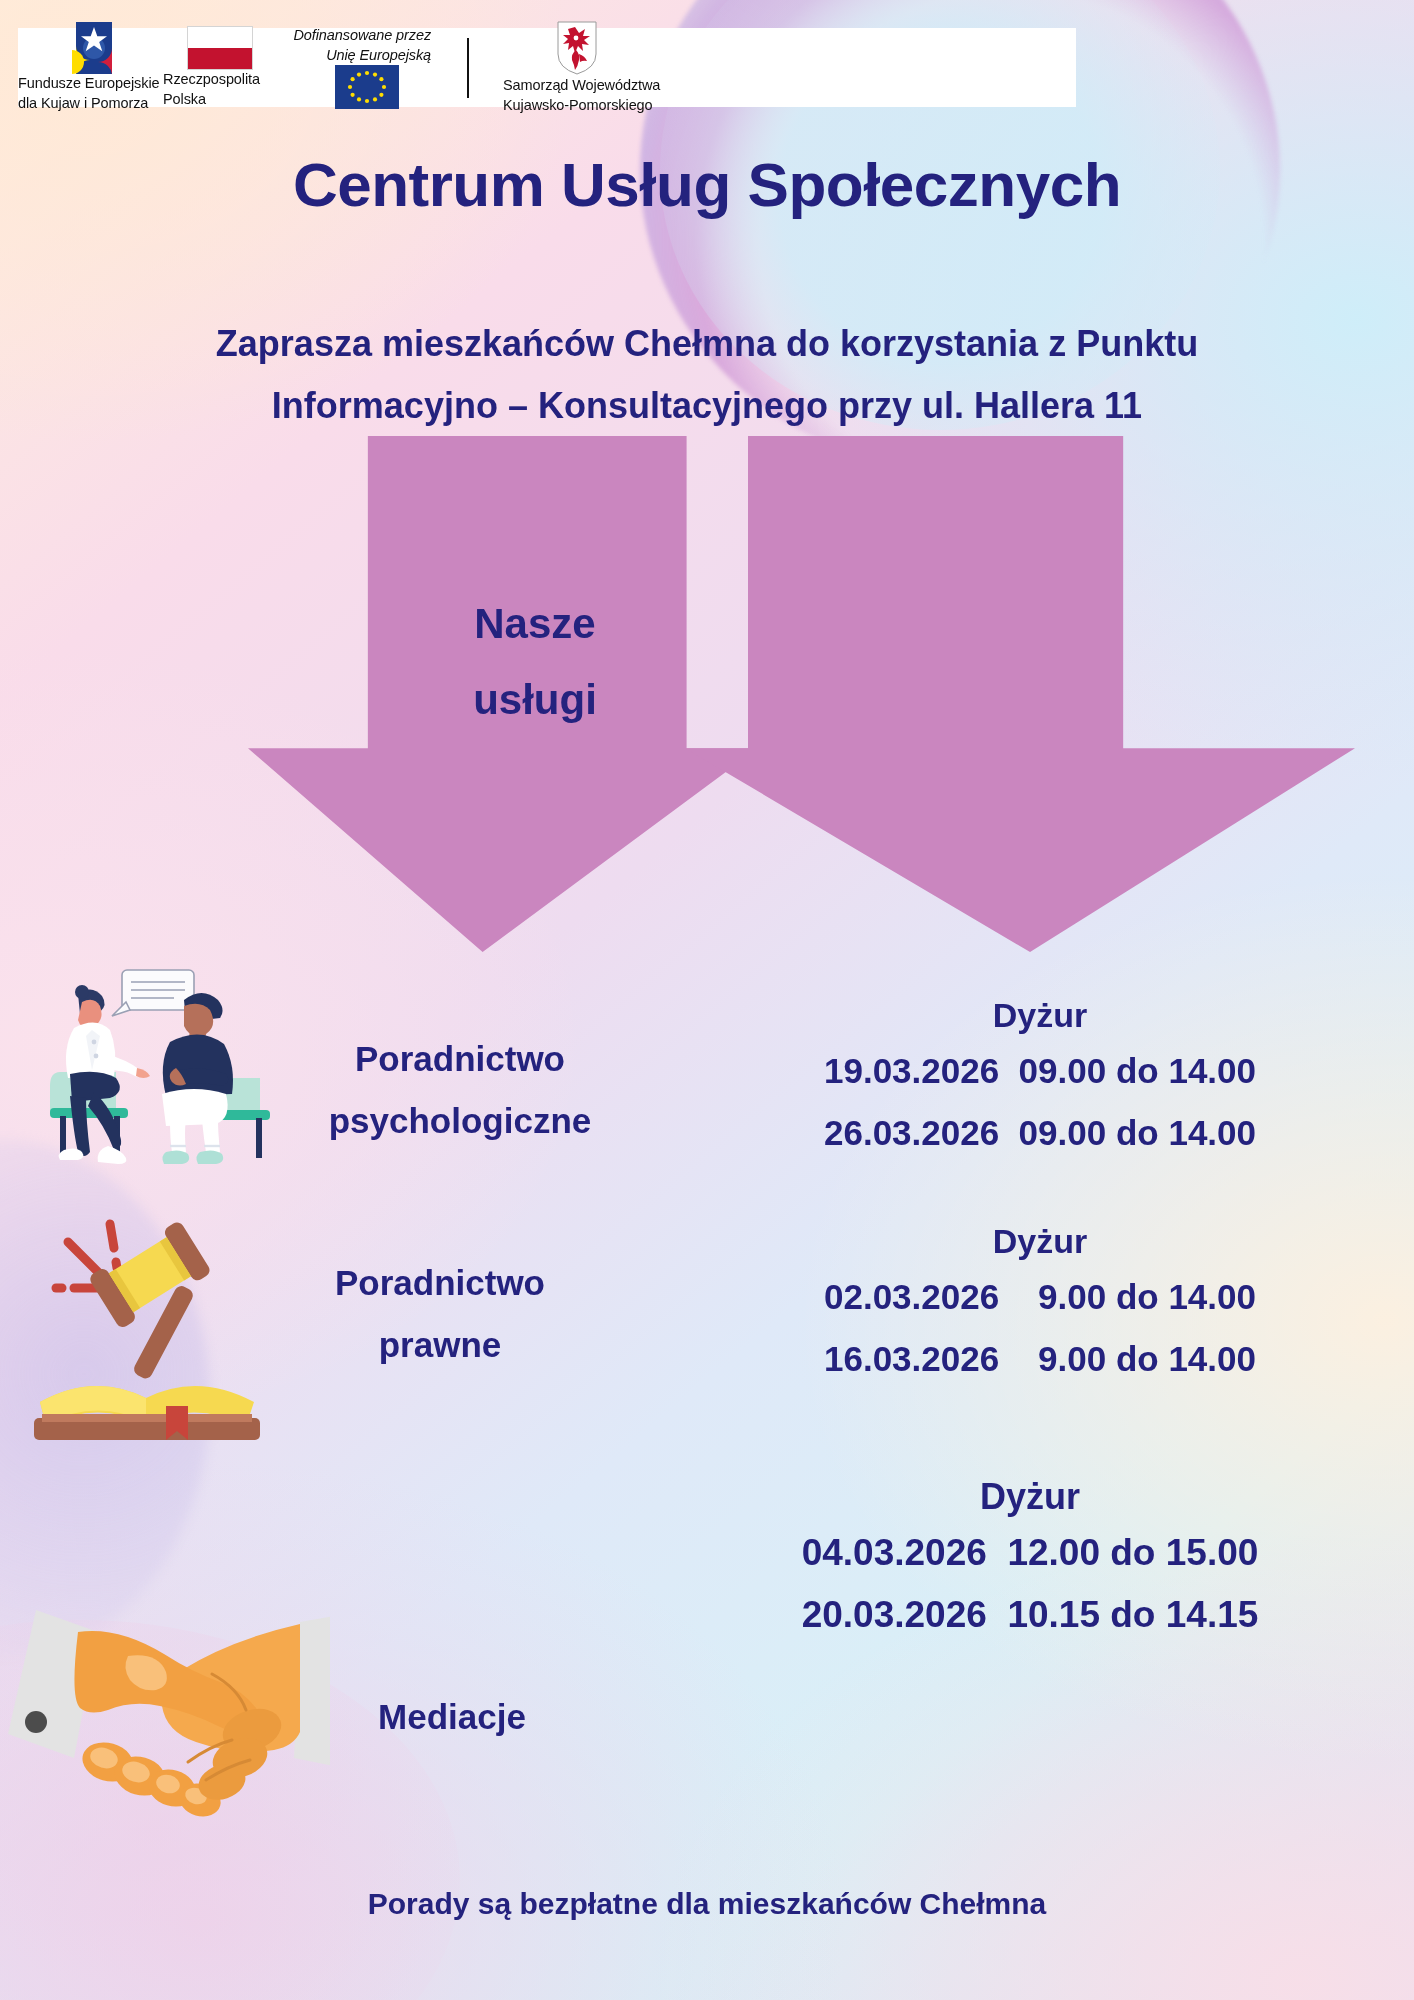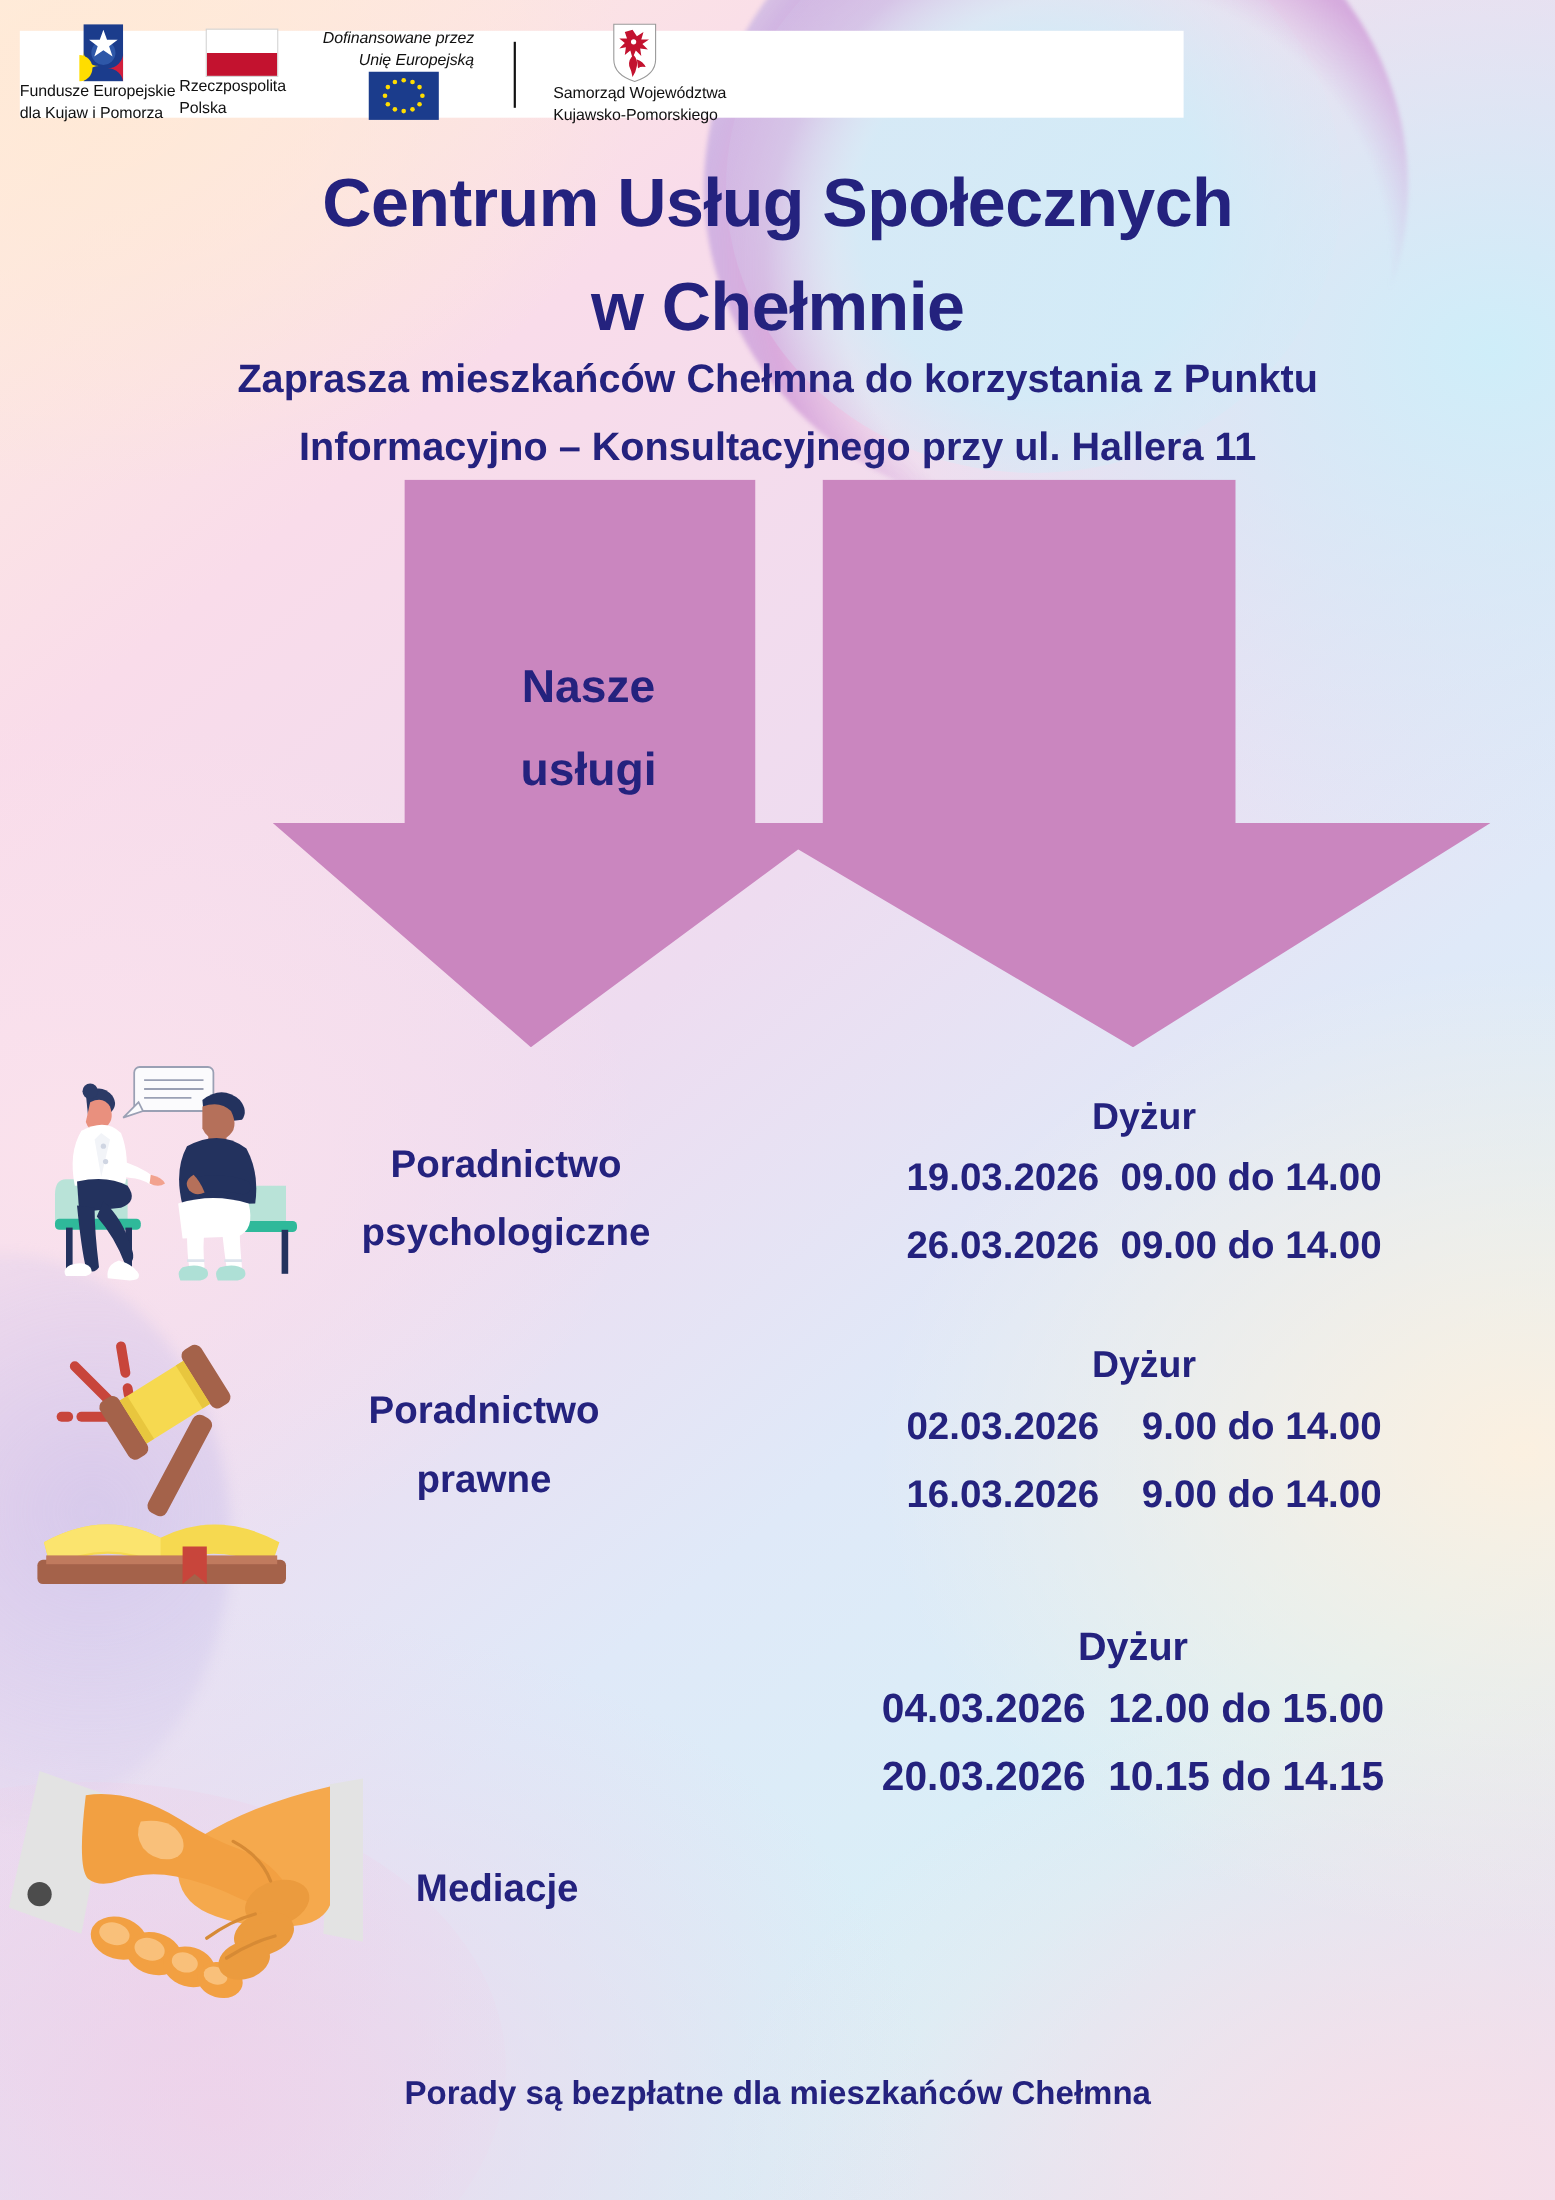--- a/index.html
+++ b/index.html
@@ -198,21 +198,20 @@
         </g>
         <circle cx="21" cy="18" r="2.4" fill="#ffffff"></circle>
       </svg>
       <div class="logo-caption">Samorząd Województwa
 Kujawsko-Pomorskiego</div>
     </div>
   </div>
 
   <div class="title">
     <div>Centrum Usług Społecznych</div>
-    <div>w Chełmnie</div>
   </div>
 
   <div class="subtitle">
     <div>Zaprasza mieszkańców Chełmna do korzystania z Punktu</div>
     <div>Informacyjno –  Konsultacyjnego przy ul. Hallera 11</div>
   </div>
 
   <div class="arrow arrow-left">
     <div class="arrow-text">
       <div>Nasze</div>

